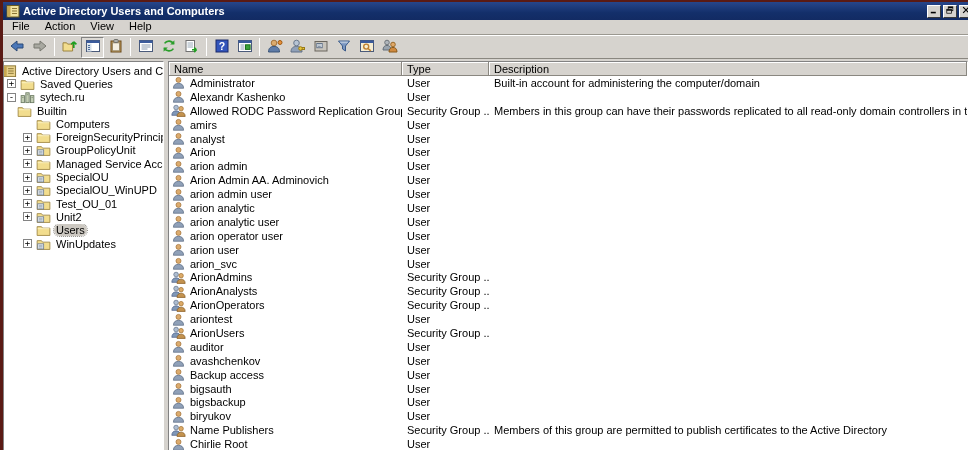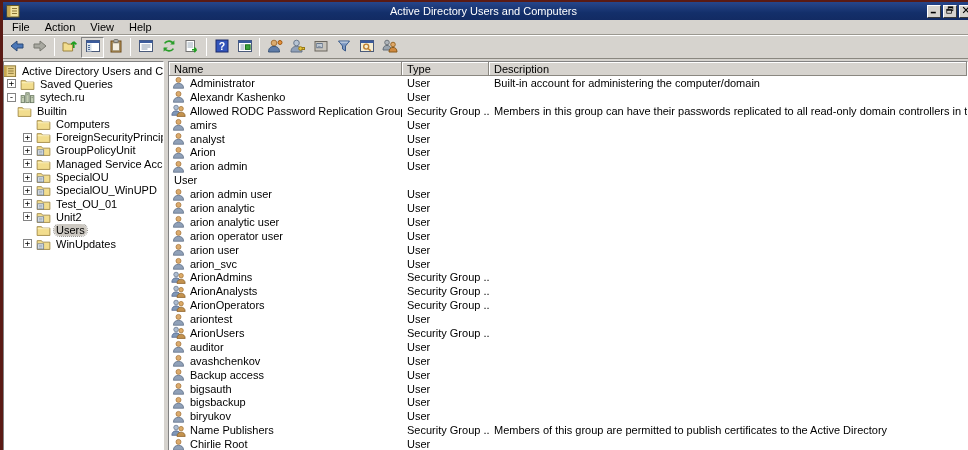--- a/index.html
+++ b/index.html
@@ -6,27 +6,27 @@
   html,body { background:#fff; }
   .screen{
     position:relative; width:968px; height:450px; overflow:hidden;
     background:#d6d3ce; font-family:"Liberation Sans",sans-serif; font-size:11px; color:#000;
     border-top:2px solid #5a1a14; border-left:3px solid #5a1a14;
   }
   
   .titlebar{ height:18px; display:flex; align-items:center; padding:0 2px 0 3px;
     background:linear-gradient(180deg,#27468b 0%,#132f6a 60%,#122b63 100%); color:#fff; }
   .titlebar .app-icon{ width:14px; height:14px; flex:none; }
-  .title-text{ margin-left:20px; font-weight:normal; white-space:nowrap; flex:1; overflow:hidden;text-align:center; }
+  .title-text{ margin-left:3px; font-weight:bold; white-space:nowrap; flex:1; overflow:hidden; }
   .win-controls{ display:flex; gap:2px; margin-right:-7px; flex:none; }
   .win-btn{ width:14px; height:13px; background:#d6d3ce; border:1px solid;
     border-color:#ffffff #3a3a3a #3a3a3a #ffffff; display:flex; align-items:center; justify-content:center; }
   .win-btn svg{ width:10px; height:10px; }
   
-  .menubar{ height:15px; display:flex; align-items:center; padding-left:3px; background:#d6d3ce;
+  .menubar{ height:15px; display:flex; padding-left:3px; background:#d6d3ce;
     border-bottom:1px solid #9b9890; }
   .menu-item{ padding:0 9px 1px 6px; cursor:default; }
   
   .toolbar{ height:24px; display:flex; align-items:center; padding-left:2px; background:#d6d3ce;
     border-top:1px solid #ffffff; border-bottom:1px solid #8a8780; }
   .tb-btn{ width:23px; height:21px; display:flex; align-items:center; justify-content:center;
     border:1px solid transparent; background:transparent; }
   .tb-btn svg{ width:16px; height:16px; }
   .tb-btn.pressed{ border-color:#828282 #ffffff #ffffff #828282; background:#dcd9d4; }
   .tb-sep{ width:1px; height:18px; background:#8a8780; border-right:1px solid #ffffff; margin:0 3px; flex:none; }
@@ -436,20 +436,27 @@
               <span class="licon"><svg viewBox="0 0 16 14">
                   <circle cx="8" cy="4.2" r="2.7" fill="#dcab6d" stroke="#a5743c" stroke-width="0.8"></circle>
                   <path d="M2.5,13.2 C2.5,9.4 5,7.9 8,7.9 C11,7.9 13.5,9.4 13.5,13.2 Z" fill="#8fa0b8" stroke="#5f6f86" stroke-width="0.8"></path>
                 </svg></span>
               <span>arion admin</span>
             </div>
             <div class="cell c-type">User</div>
             <div class="cell c-desc"></div>
           </div>
           <div class="lrow">
+            <div class="cell c-name">
+              <span class="licon"><svg viewBox="0 0 16 14">
+                  <circle cx="8" cy="4.2" r="2.7" fill="#dcab6d" stroke="#a5743c" stroke-width="0.8"></circle>
+                  <path d="M2.5,13.2 C2.5,9.4 5,7.9 8,7.9 C11,7.9 13.5,9.4 13.5,13.2 Z" fill="#8fa0b8" stroke="#5f6f86" stroke-width="0.8"></path>
+                </svg></span>
+              <span>Arion Admin AA. Adminovich</span>
+            </div>
             <div class="cell c-type">User</div>
             <div class="cell c-desc"></div>
           </div>
           <div class="lrow">
             <div class="cell c-name">
               <span class="licon"><svg viewBox="0 0 16 14">
                   <circle cx="8" cy="4.2" r="2.7" fill="#dcab6d" stroke="#a5743c" stroke-width="0.8"></circle>
                   <path d="M2.5,13.2 C2.5,9.4 5,7.9 8,7.9 C11,7.9 13.5,9.4 13.5,13.2 Z" fill="#8fa0b8" stroke="#5f6f86" stroke-width="0.8"></path>
                 </svg></span>
               <span>arion admin user</span>

